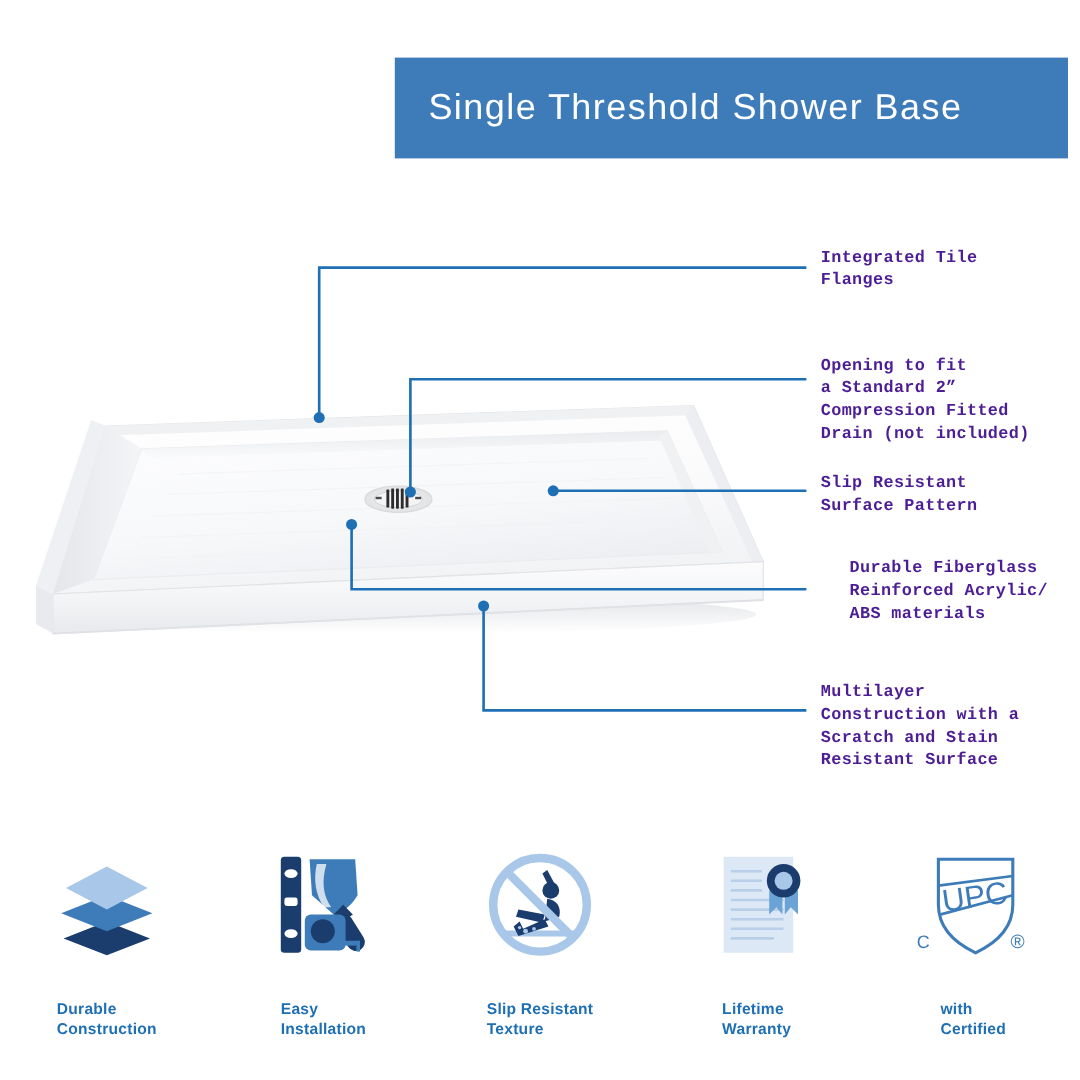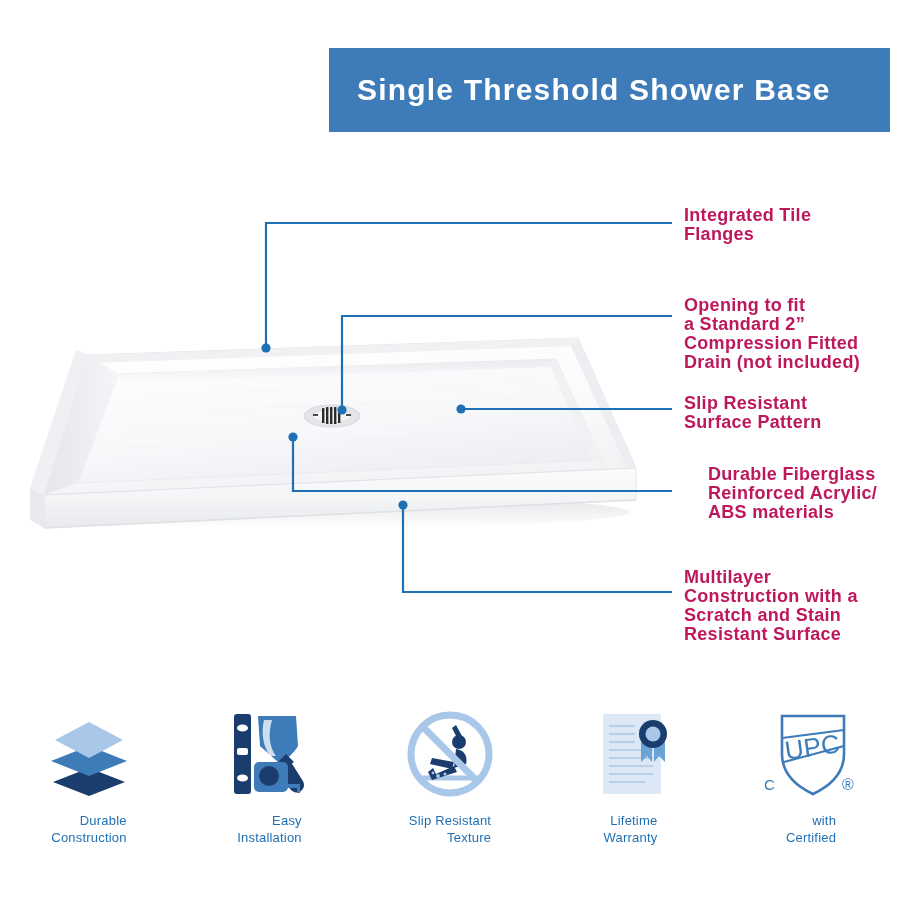--- a/index.html
+++ b/index.html
@@ -16,43 +16,44 @@
   #title-banner {
     position:absolute;
     left:329px; top:48px;
     width:561px; height:84px;
     background:#3d7cb8;
     display:flex; align-items:center;
   }
   #title-banner .title-text {
     color:#ffffff;
     font-size:30px;
-    font-weight:bold;
+    font-weight:normal;
     letter-spacing:1.2px;
     padding-left:28px;
     white-space:nowrap;
   }
 
   
   #product-area {
     position:absolute;
     left:0px; top:150px;
     width:900px; height:520px;
   }
   #shower-base-svg { position:absolute; left:0; top:0; }
 
   
   .callout {
     position:absolute;
-    color:#be185d;
-    font-size:18px;
+    color:#4c1d95;
+    font-size:14px;
     font-weight:bold;
     line-height:19px;
     letter-spacing:0.3px;
     white-space:pre-line;
+    font-family:Liberation Mono, monospace;
   }
   #callout-0 { left:684px; top:206px; }
   #callout-1 { left:684px; top:296px; }
   #callout-2 { left:684px; top:394px; }
   #callout-3 { left:684px; top:465px;margin-left:24px; }
   #callout-4 { left:684px; top:568px; }
 
   #leader-lines { position:absolute; left:0; top:0; width:900px; height:900px; pointer-events:none; }
 
   
@@ -68,25 +69,25 @@
     width:130px;
     display:flex;
     flex-direction:column;
     align-items:center;
   }
   .feature-icon {
     height:108px;
     display:flex; align-items:center; justify-content:center;
   }
   .feature-label {
-    margin-top:4px;
-    text-align:right;
+    margin-top:24px;
+    text-align:left;
     color:#1f6fb5;
     font-size:13px;
-    font-weight:normal;
+    font-weight:bold;
     line-height:17px;
     letter-spacing:0.2px;
     white-space:pre-line;
   }
 </style>
 </head>
 <body>
 
 <div id="title-banner">
   <span class="title-text">Single Threshold Shower Base</span>

